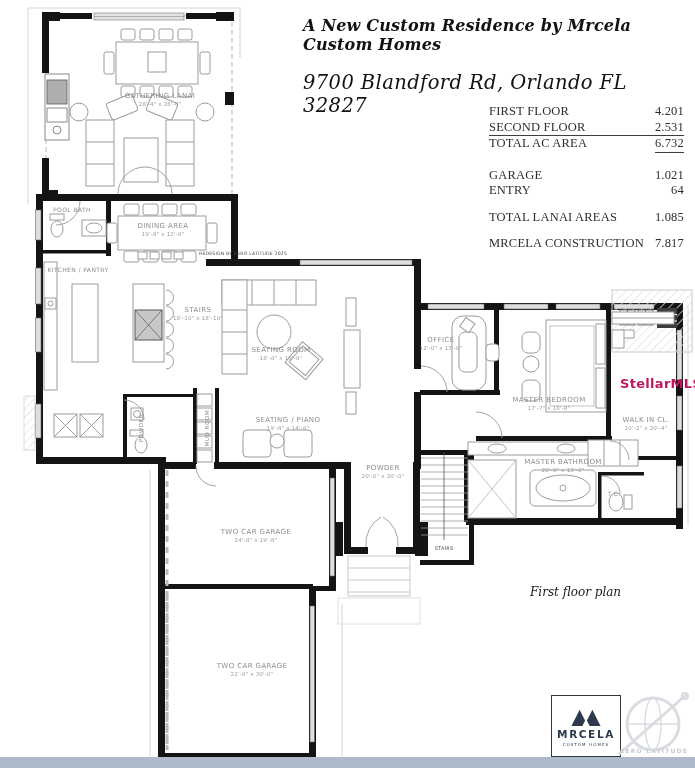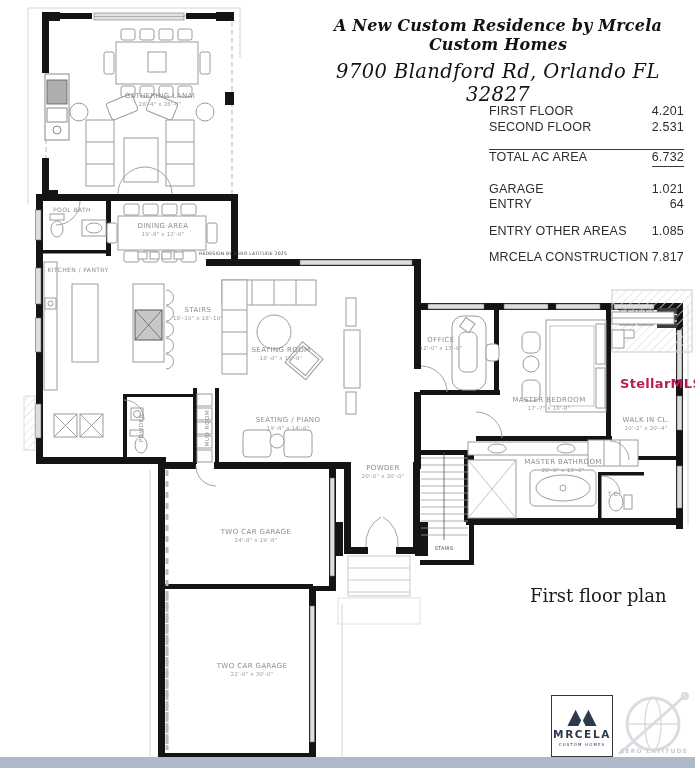--- a/index.html
+++ b/index.html
@@ -1,54 +1,54 @@
 <!DOCTYPE html>
 <html><head>
 <meta charset="utf-8">
 <style>
   html,body{margin:0;padding:0;background:#fff;}
   .stage{position:relative;width:695px;height:768px;background:#fff;overflow:hidden;
          font-family:"DejaVu Sans",sans-serif;}
   .plan{position:absolute;left:0;top:0;width:695px;height:768px;}
 
   
-  .title-block{position:absolute;left:303px;top:16px;width:390px;text-align:center;color:#121212;}
+  .title-block{position:absolute;left:303px;top:16px;width:390px;text-align:left;color:#121212;}
   .title-line1{font-family:"DejaVu Serif",serif;font-style:italic;font-weight:bold;font-size:16px;letter-spacing:.2px;}
-  .title-line2{font-family:"DejaVu Serif",serif;font-style:italic;font-size:19.5px;margin-top:6px;letter-spacing:.4px;}
+  .title-line2{font-family:"DejaVu Serif",serif;font-style:italic;font-size:19.5px;margin-top:17px;letter-spacing:.4px;}
 
   
   .area-table{position:absolute;left:489px;top:104px;width:195px;color:#2e2e2e;
-              font-family:Liberation Sans, sans-serif;font-size:12.5px;letter-spacing:.2px;}
+              font-family:Liberation Serif, serif;font-size:12.5px;letter-spacing:.2px;}
   .ar{display:flex;justify-content:space-between;line-height:15.5px;}
   .ar .v{text-align:right;}
-  .rule{border-top:1.8px solid #3d3d3d;margin-top:14px;}
+  .rule{border-top:1.8px solid #3d3d3d;}
   .uval{border-bottom:1.4px solid #3d3d3d;}
   .gsep{height:15px;}
   .gsep2{height:11px;}
 
   
   .rl{position:absolute;transform:translateX(-50%);text-align:center;color:#8d8d8d;
       font-size:7px;letter-spacing:.4px;white-space:nowrap;line-height:8px;}
   .rl .d{display:block;font-size:5.5px;color:#9c9c9c;letter-spacing:.2px;}
   .rl.s6{font-size:6px;}
   .rl.s5{font-size:5px;color:#4e4e4e;letter-spacing:.2px;}
   .rv{position:absolute;transform:translate(-50%,-50%) rotate(-90deg);color:#8d8d8d;
       font-size:5.5px;letter-spacing:.6px;white-space:nowrap;}
   .note{position:absolute;left:199px;top:251px;font-size:4.6px;color:#4c4c4c;letter-spacing:.2px;}
 
   .caption{position:absolute;left:530px;top:585px;font-family:"DejaVu Serif",serif;
-           font-size:18px;color:#1b1b1b;}
+           font-style:italic;font-size:12px;color:#1b1b1b;}
 
   
   .wm-text{position:absolute;left:611px;top:376px;font-size:13px;font-weight:bold;color:#be185d;letter-spacing:.3px;padding-left:9px;}
   .wm-logo-text{position:absolute;left:616px;top:747px;width:76px;text-align:center;
                 font-size:6px;font-weight:bold;color:#c7cbd2;letter-spacing:1.2px;}
 
   
-  .logo-box{position:absolute;left:551px;top:695px;width:62px;height:62px;background:#fff;
+  .logo-box{position:absolute;left:551px;top:695px;width:70px;height:62px;background:#fff;
             border:1.6px solid #33373d;box-sizing:border-box;display:flex;flex-direction:column;
             align-items:center;justify-content:center;}
   .logo-name{font-size:10.5px;font-weight:bold;color:#2c3a4e;letter-spacing:1.6px;margin-top:2px;}
   .logo-tagline{font-size:4px;color:#2c3a4e;letter-spacing:1.1px;margin-top:2px;}
   .compass{position:absolute;left:610px;top:691px;}
   .bottom-bar{position:absolute;left:0;top:757px;width:695px;height:11px;background:#adbaca;}
 </style>
 </head>
 <body>
 
@@ -394,21 +394,21 @@
     <div class="ar">
         <span>GARAGE</span>
         <span class="v">1.021</span>
       </div>
     <div class="ar">
         <span>ENTRY</span>
         <span class="v">64</span>
       </div>
     <div class="gsep2"></div>
     <div class="ar">
-        <span>ENTRY OTHER AREAS</span>
+        <span>TOTAL LANAI AREAS</span>
         <span class="v">1.085</span>
       </div>
     <div class="gsep2"></div>
     <div class="ar">
         <span>MRCELA CONSTRUCTION</span>
         <span class="v">7.817</span>
       </div>
   </div>
 
   <div class="rl" style="left:160px;top:92px"><span>GATHERING LANAI</span><span class="d">28'-4" x 26'-0"</span></div>

